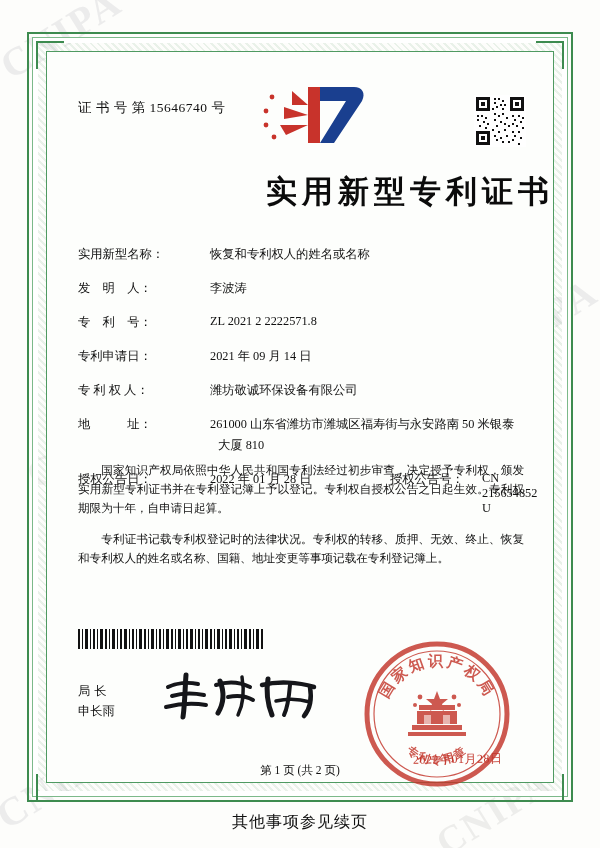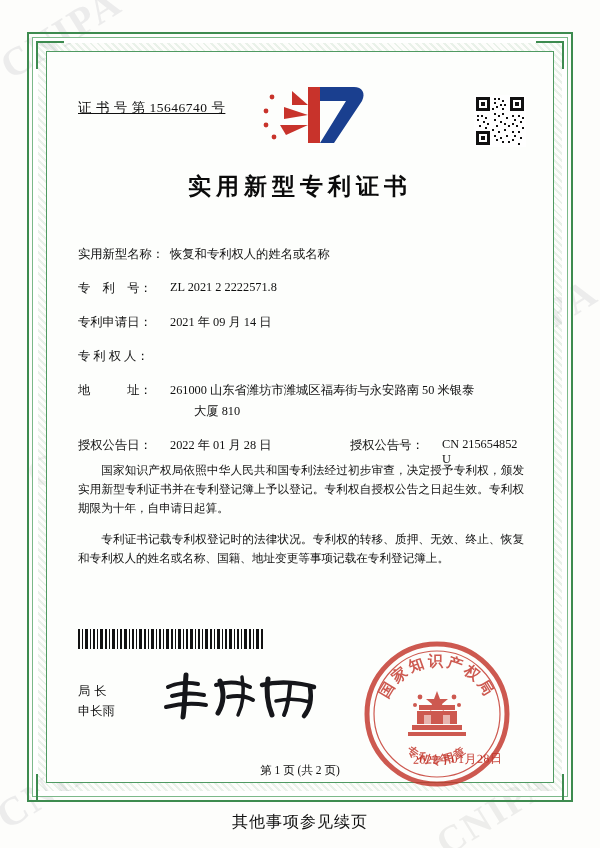--- a/index.html
+++ b/index.html
@@ -90,69 +90,69 @@
   }
 
   
   .cert-no {
     position: absolute;
     left: 32px; top: 48px;
     font-family: "Liberation Serif", serif;
     font-size: 13.5px;
     color: #111;
     letter-spacing: 0.5px;
-    text-decoration: underline;
   }
   .logo {
     position: absolute;
     left: 212px; top: 30px;
     width: 112px; height: 70px;
   }
   .qr {
     position: absolute;
     right: 28px; top: 44px;
     width: 52px; height: 52px;
   }
 
   .title {
     position: absolute;
     left: 0; right: 0; top: 120px;
-    text-align: center;
+    text-align: right;
     font-family: "Liberation Serif", serif;
     font-weight: bold;
-    font-size: 23px;
+    font-size: 31px;
     letter-spacing: 5px;
     color: #0b0b0b;
   }
 
   
   .fields {
     position: absolute;
     left: 32px; top: 195px;
     width: 446px;
     font-family: "Liberation Serif", serif;
     font-size: 12.3px;
     color: #111;
   }
   .row {
     display: flex;
     align-items: flex-start;
     margin-bottom: 17px;
+    gap: 40px;
   }
   .lbl {
     width: 92px;
     flex: none;
     letter-spacing: 0px;
     white-space: nowrap;
   }
   .val { flex: 1; }
   .val .second-line {
     display: block;
     margin-top: 4px;
-    margin-left: 24px;
+    margin-left: 8px;
   }
   .row.two-col .val2wrap {
     display: flex;
     flex: 1;
   }
   .row.two-col .v1 { width: 180px; flex: none; }
   .row.two-col .lbl2 { width: 92px; flex: none; }
   .row.two-col .v2 { flex: 1; }
 
   
@@ -335,33 +335,38 @@
 
     <div class="title">实用新型专利证书</div>
 
     <div class="fields">
 
       <div class="row">
         <div class="lbl">实用新型名称：</div>
         <div class="val">恢复和专利权人的姓名或名称</div>
       </div>
 
+      <div class="row">
+        <div class="lbl">发　明　人：</div>
+        <div class="val">李波涛</div>
+      </div>
 
       <div class="row">
         <div class="lbl">专　利　号：</div>
         <div class="val">ZL 2021 2 2222571.8</div>
       </div>
 
       <div class="row">
         <div class="lbl">专利申请日：</div>
         <div class="val">2021 年 09 月 14 日</div>
       </div>
 
       <div class="row">
         <div class="lbl">专 利 权 人：</div>
+        <div class="val">潍坊敬诚环保设备有限公司</div>
       </div>
 
       <div class="row">
         <div class="lbl">地　　　址：</div>
         <div class="val">
           <span>261000 山东省潍坊市潍城区福寿街与永安路南 50 米银泰</span>
           <span class="second-line">大厦 810</span>
         </div>
       </div>
 

